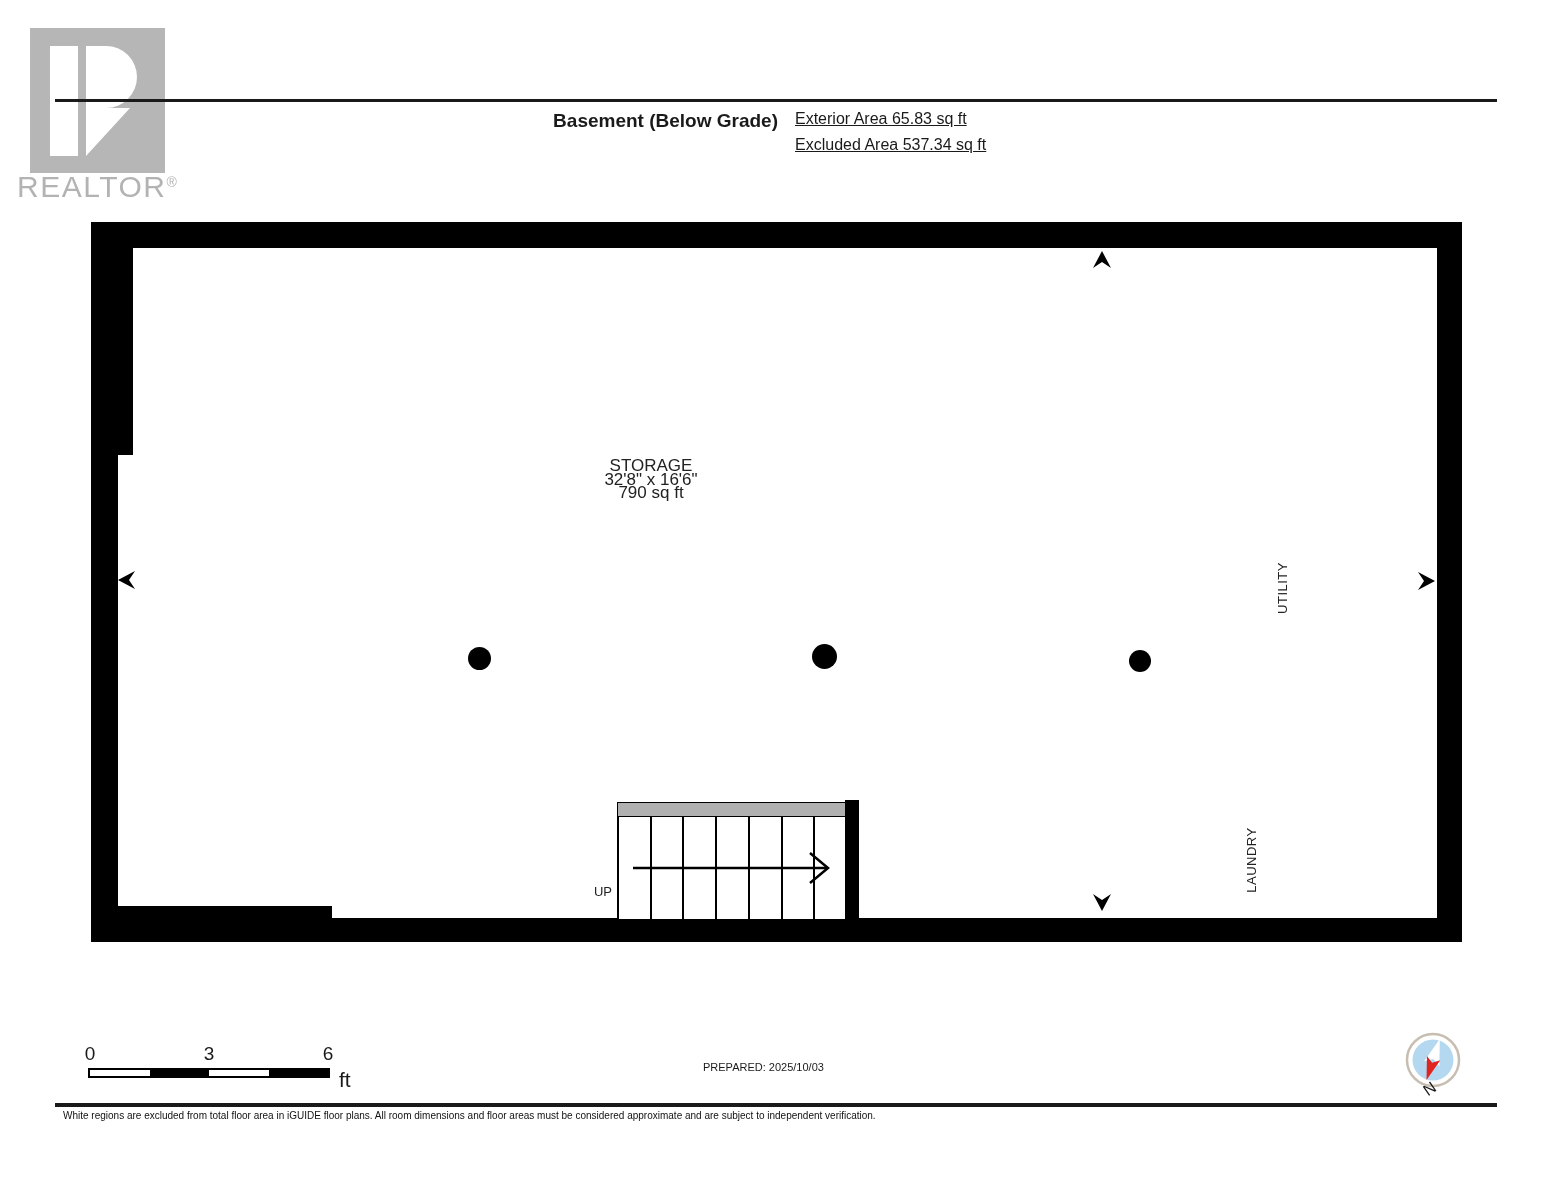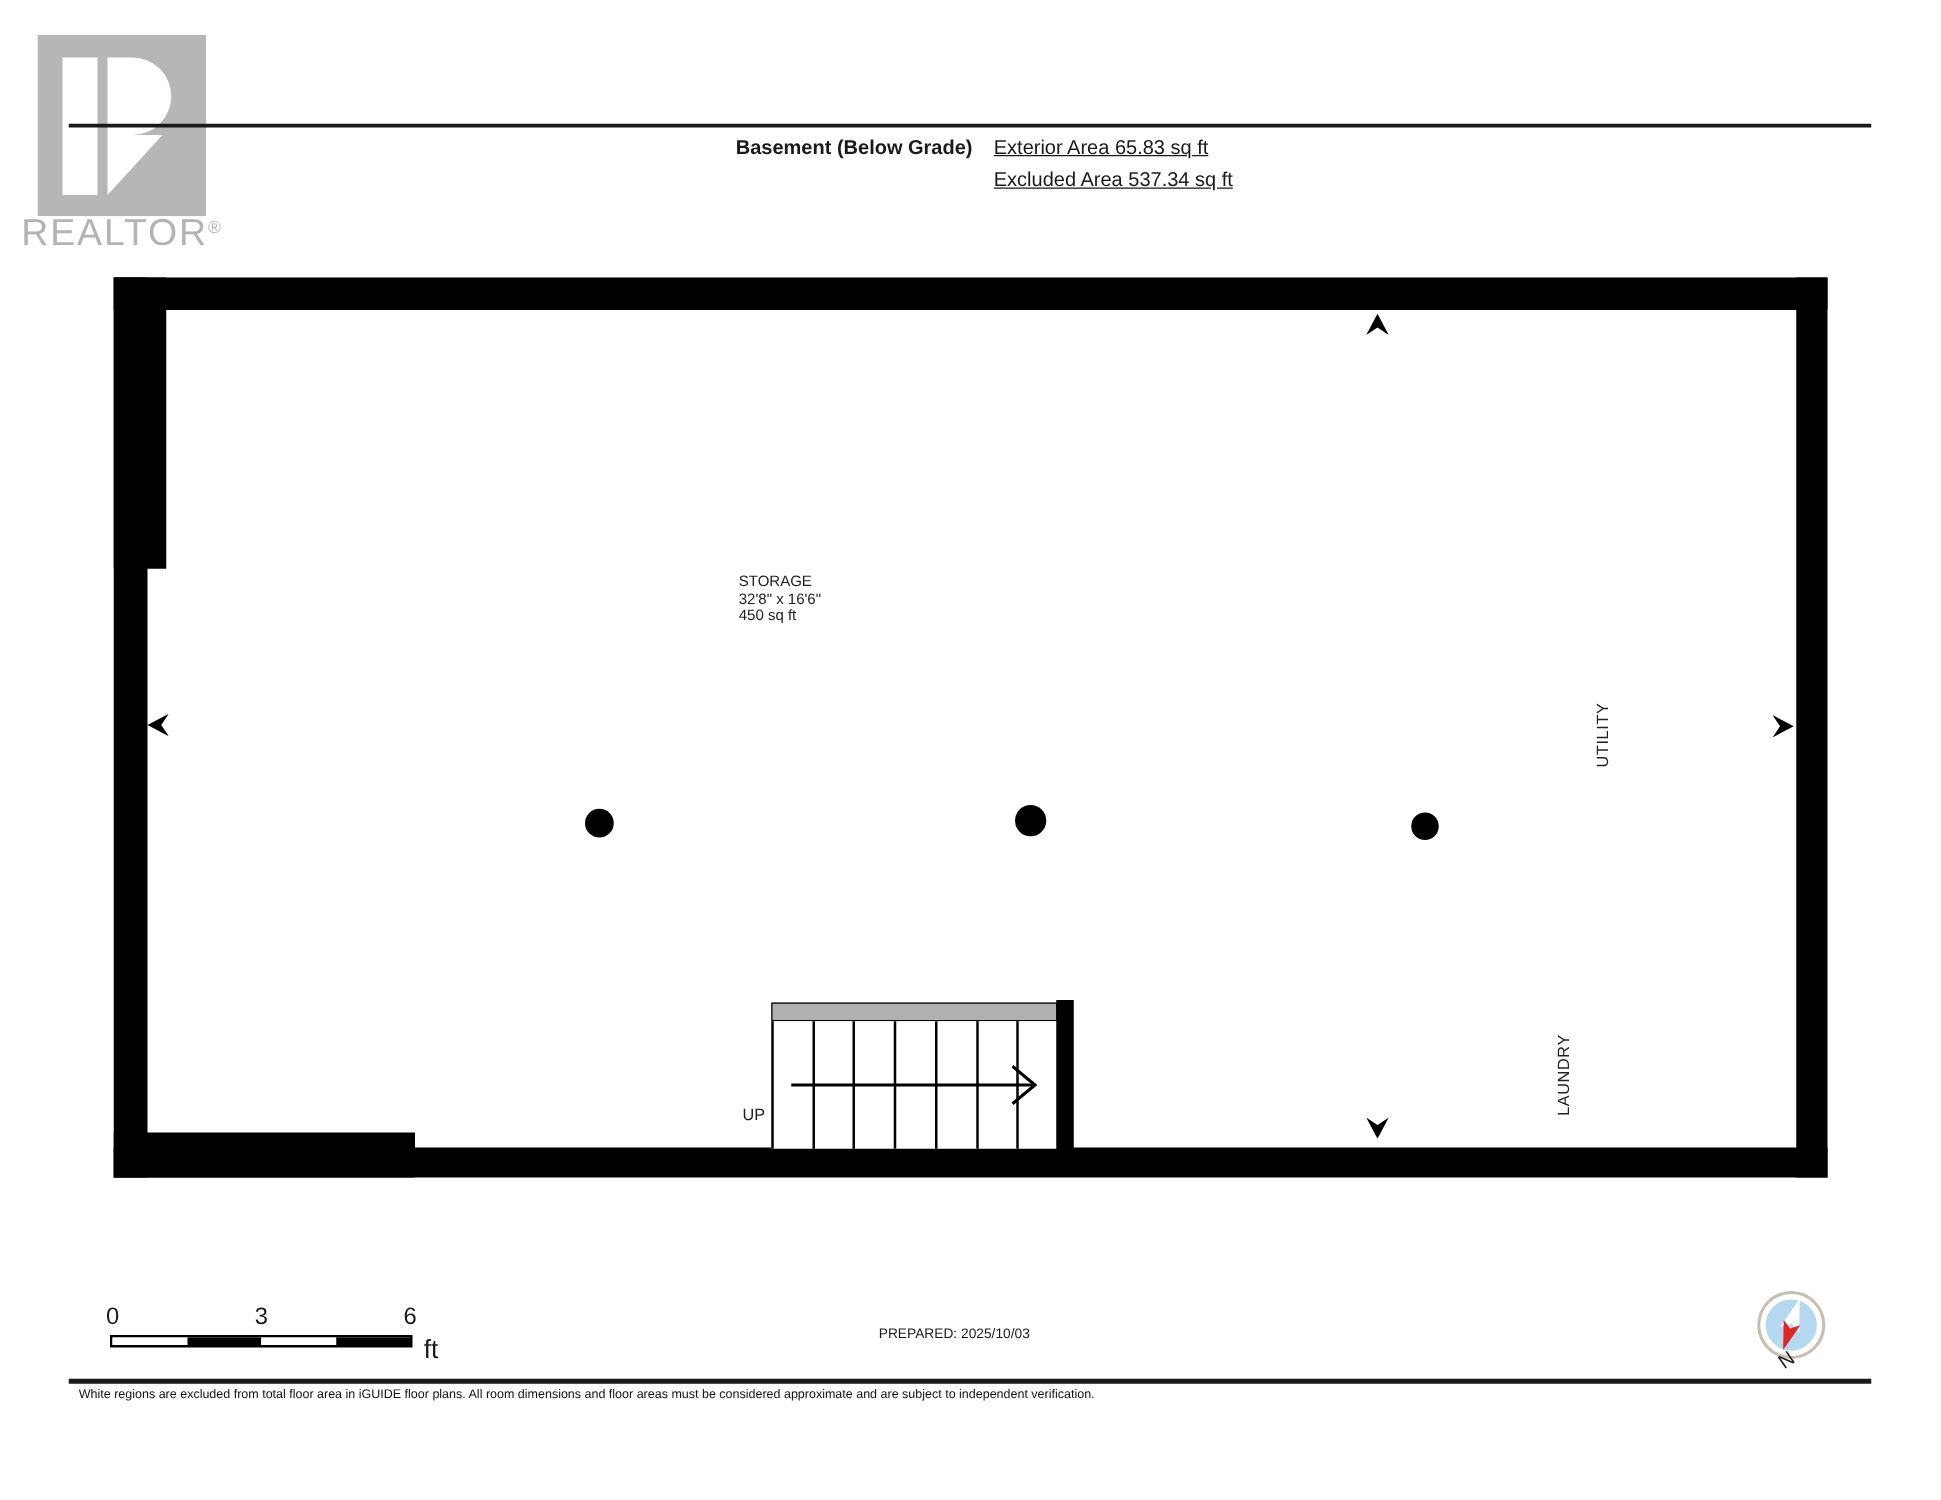--- a/index.html
+++ b/index.html
@@ -4,29 +4,29 @@
 <style>
   html,body{margin:0;padding:0;background:#fff;}
   #page{position:relative;width:1553px;height:1200px;background:#fff;overflow:hidden;
         font-family:"Liberation Sans", sans-serif;color:#1a1a1a;}
   .abs{position:absolute;}
   .wall{position:absolute;background:#000;}
   .hline{position:absolute;background:#1a1a1a;height:3px;}
   
   .title{position:absolute;left:0;right:0;top:55px;text-align:center;
          font-size:29px;font-weight:bold;letter-spacing:.5px;}
-  .floor-label{position:absolute;right:775px;top:110px;font-size:16px;font-weight:bold;white-space:nowrap;padding-left:40px;}
+  .floor-label{position:absolute;right:775px;top:110px;font-size:19px;font-weight:bold;white-space:nowrap;padding-left:40px;}
   .area-line{position:absolute;left:795px;font-size:16px;white-space:nowrap;text-decoration:underline;}
   .logo-wrap{position:absolute;left:30px;top:28px;z-index:2;}
   .logo-text{position:absolute;left:17px;top:170px;font-size:30px;color:#b3b3b3;
              letter-spacing:1.5px;z-index:2;white-space:nowrap;}
   .logo-text sup{font-size:14px;vertical-align:10px;}
   .headline{z-index:3;}
   
-  .room-label{position:absolute;font-size:12px;line-height:13.5px;color:#222;}
+  .room-label{position:absolute;text-align:center;font-size:17px;line-height:13.5px;color:#222;}
   .vlabel{position:absolute;font-size:13px;letter-spacing:.5px;color:#222;white-space:nowrap;
           transform:translate(-50%,-50%) rotate(-90deg);}
   .dot{position:absolute;background:#000;border-radius:50%;}
   .up-label{position:absolute;left:560px;top:860px;width:52px;text-align:right;font-size:13px;color:#222;margin-top:24px;}
   .landing{position:absolute;left:617px;top:802px;width:229px;height:15px;
            background:#b0b0b0;border:1px solid #000;box-sizing:border-box;}
   .treads{position:absolute;left:617px;top:817px;width:229px;height:102px;
           border-left:2px solid #000;box-sizing:border-box;display:flex;background:#fff;}
   .treads div{flex:1;border-right:2px solid #000;}
   .treads div:last-child{border-right:none;}
@@ -71,21 +71,21 @@
   <div class="wall" style="left:91px;top:222px;width:1371px;height:26px;"></div>
   <div class="wall" style="left:1437px;top:222px;width:25px;height:720px;"></div>
   <div class="wall" style="left:91px;top:918px;width:1371px;height:24px;"></div>
   <div class="wall" style="left:91px;top:906px;width:241px;height:36px;"></div>
   <div class="wall" style="left:91px;top:222px;width:27px;height:720px;"></div>
   <div class="wall" style="left:91px;top:222px;width:42px;height:233px;"></div>
 
   <div class="room-label" style="left:591px;top:459px;width:120px;">
     <div>STORAGE</div>
     <div>32'8" x 16'6"</div>
-    <div>450 sq ft</div>
+    <div>790 sq ft</div>
   </div>
   <div class="vlabel" style="left:1282px;top:588px;">UTILITY</div>
   <div class="vlabel" style="left:1251px;top:860px;">LAUNDRY</div>
 
   <div class="dot" style="left:468px;top:647px;width:23px;height:23px;"></div>
   <div class="dot" style="left:812px;top:644px;width:25px;height:25px;"></div>
   <div class="dot" style="left:1129px;top:650px;width:22px;height:22px;"></div>
 
   <svg class="abs" style="left:1093px;top:251px;" width="18" height="17" viewBox="0 0 18 17">
     <polygon points="9,0 18,17 9,11 0,17" fill="#000"></polygon>

